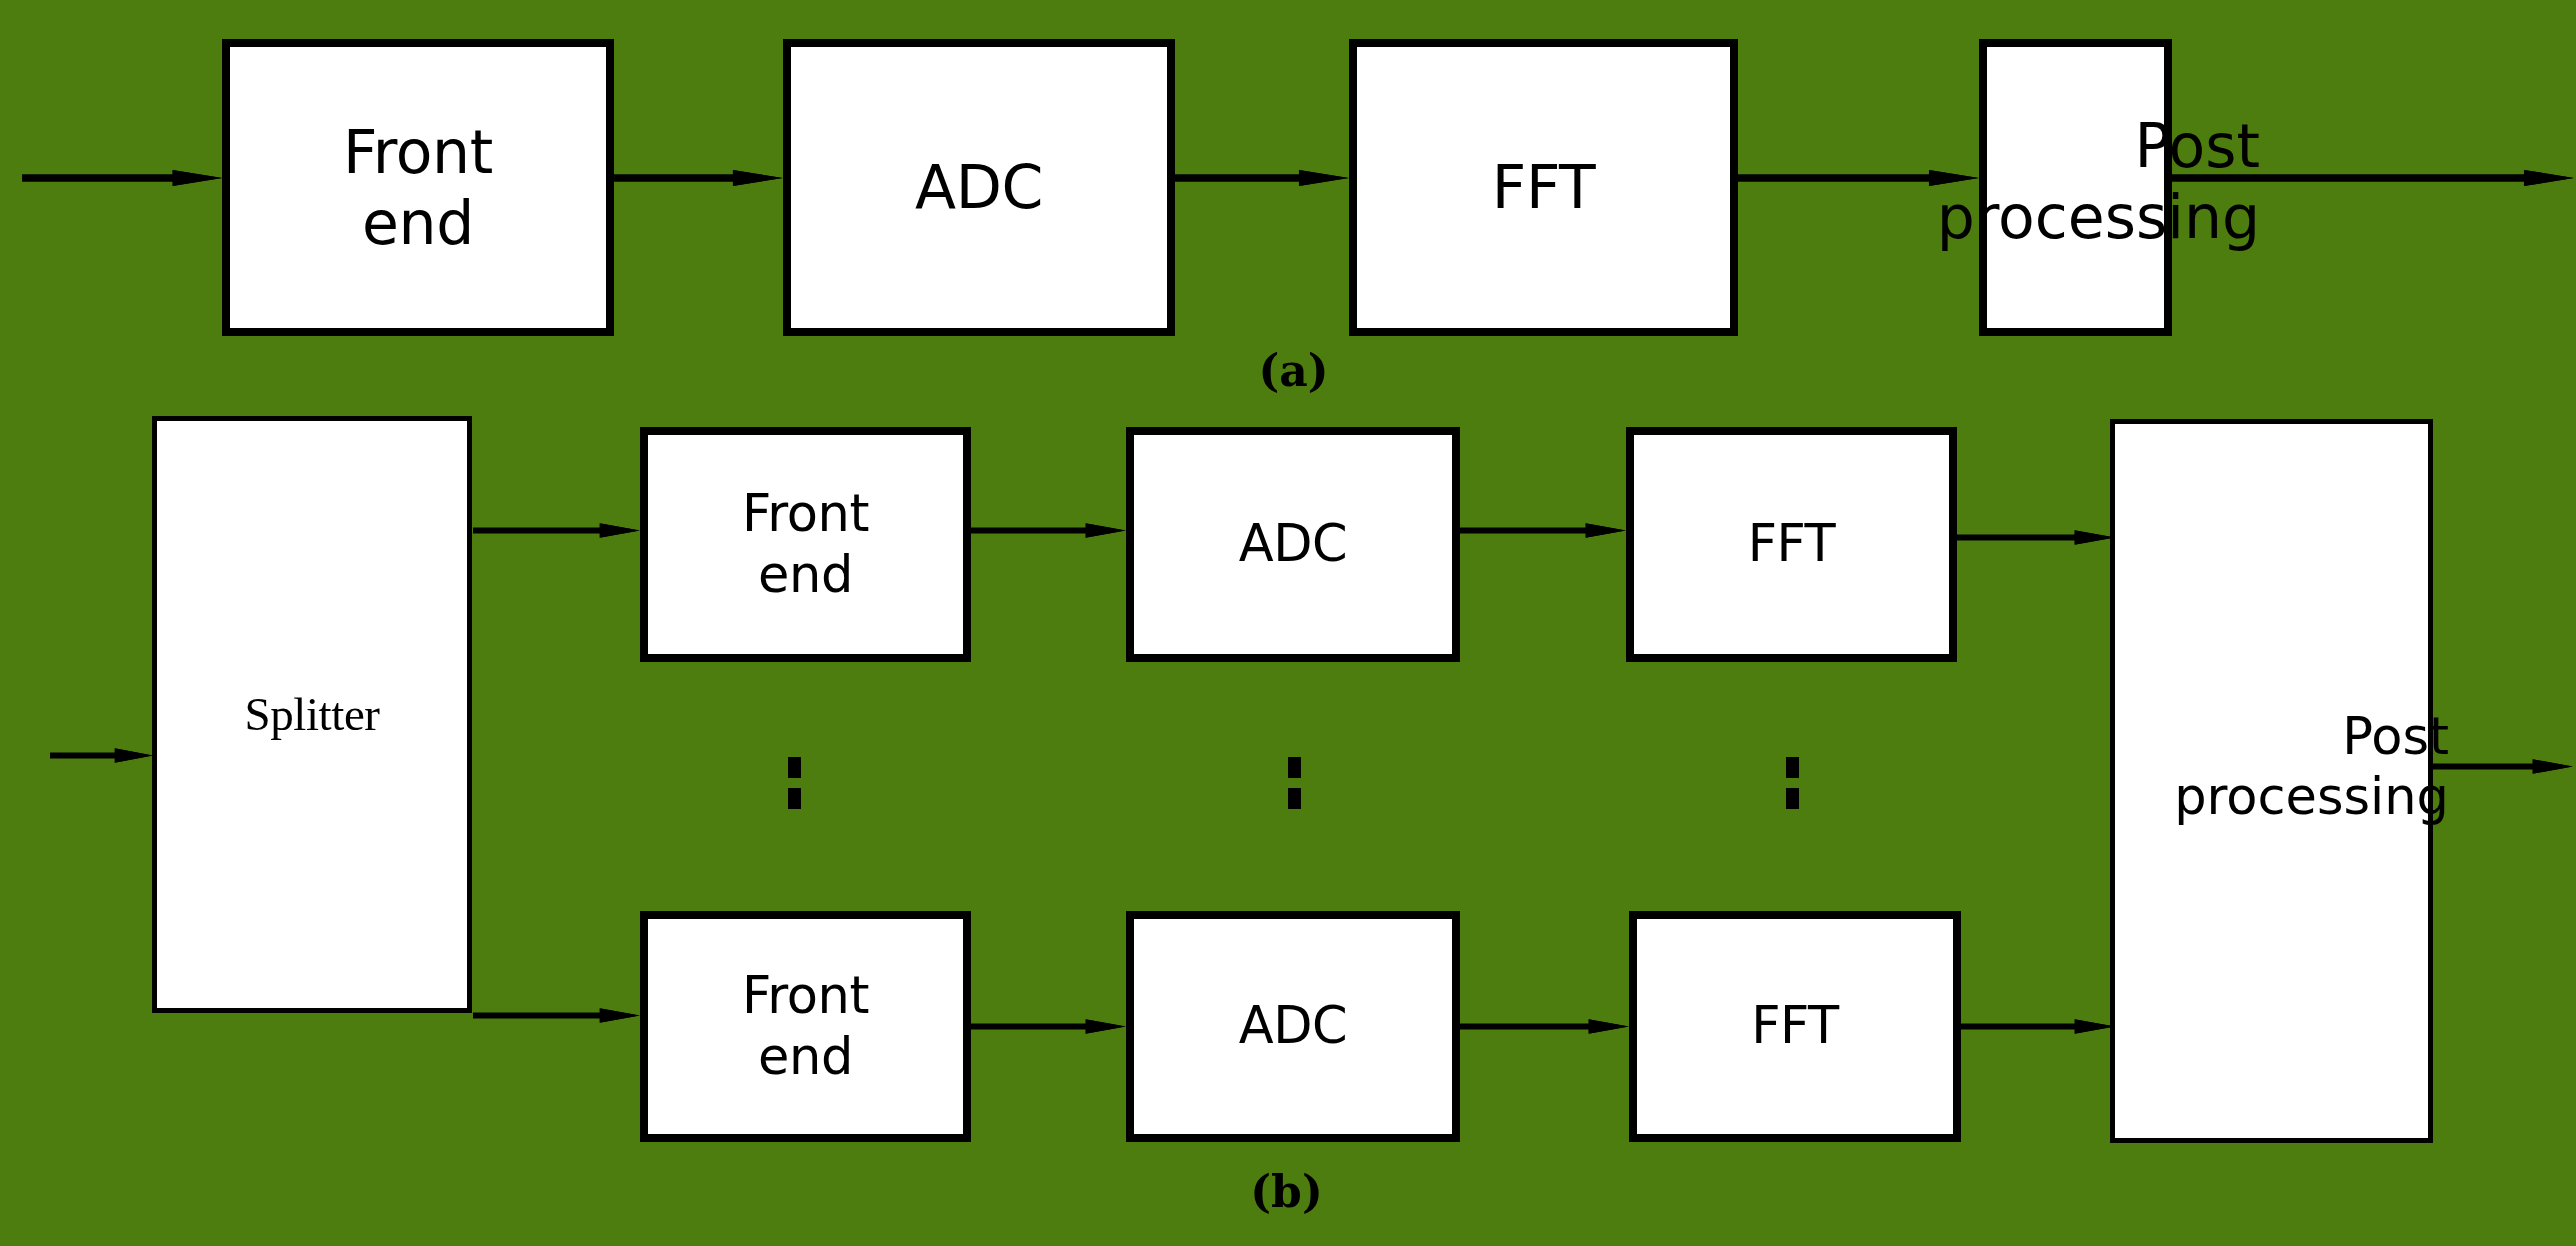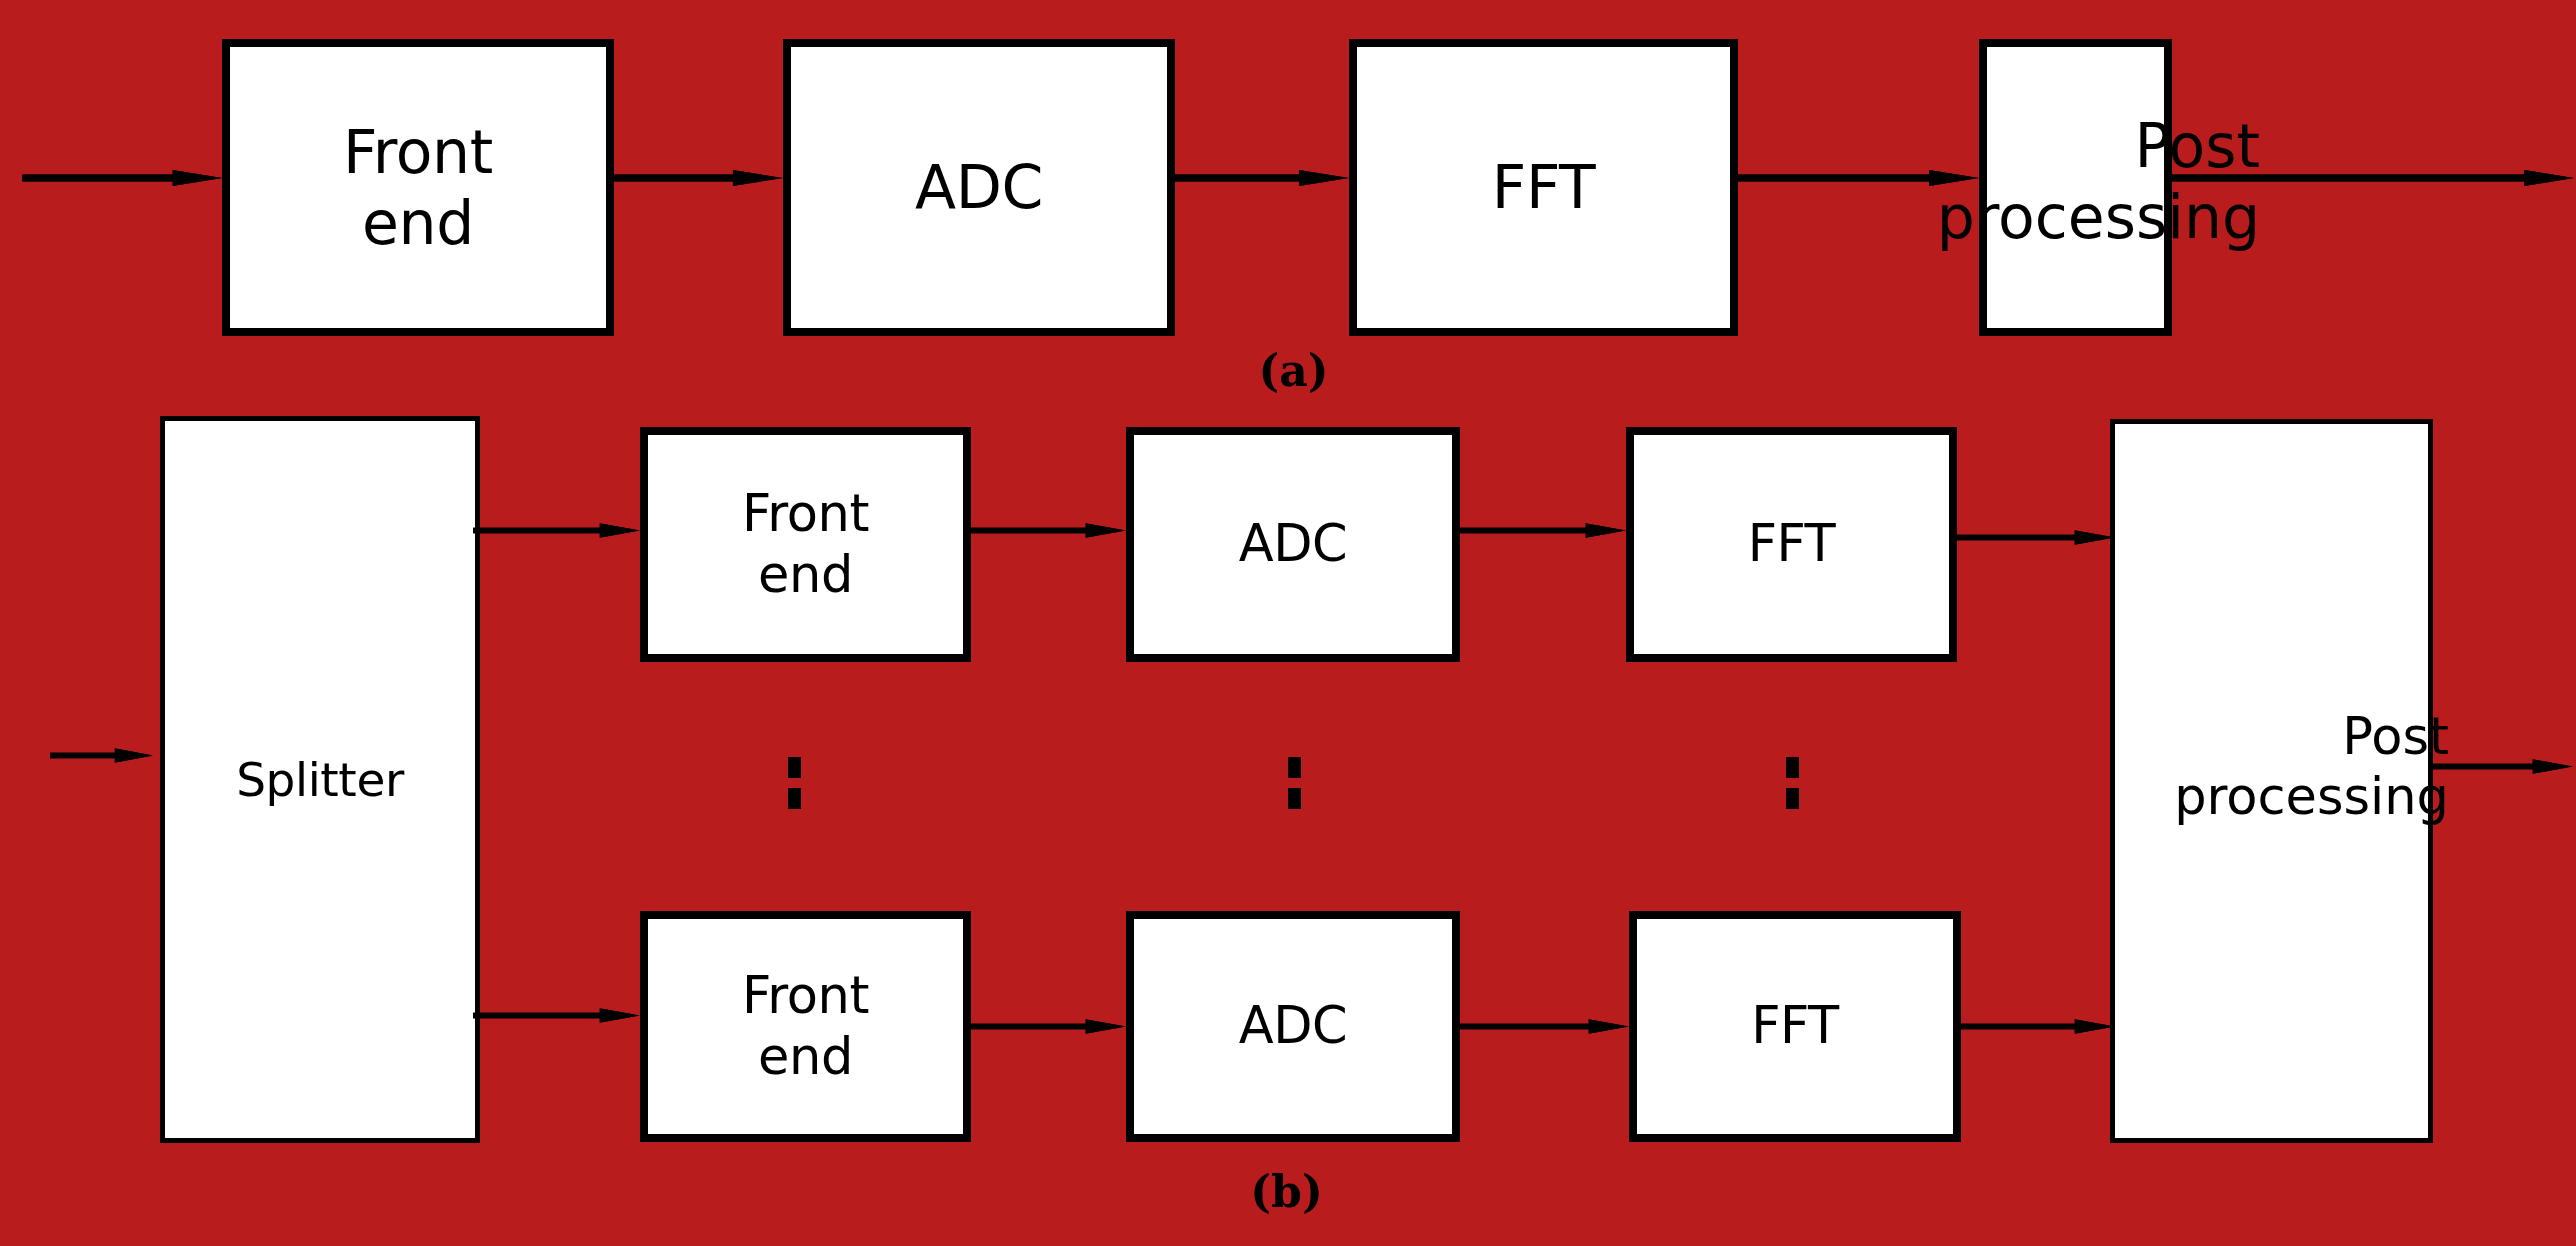--- a/index.html
+++ b/index.html
@@ -5,21 +5,21 @@
 <style>
   html, body {
     margin: 0;
     padding: 0;
     background: #ffffff;
   }
   #stage {
     position: relative;
     width: 2576px;
     height: 1246px;
-    background: #b91c1c;
+    background: #4d7c0f;
     overflow: hidden;
     font-family: "DejaVu Sans", "Liberation Sans", sans-serif;
     color: #000000;
   }
 
   
   .block {
     position: absolute;
     box-sizing: border-box;
     background: #ffffff;
@@ -145,21 +145,21 @@
 
   <div class="caption" style="left:1213px; top:345px; width:161px;">(a)</div>
 
   <div class="arrow" style="left:50px; top:755px; width:103px;">
     <svg width="105" height="37" viewBox="0 0 143 50" style="position:absolute; top:-18.3px; left:0;">
       <path d="M0 21 L88 21 L88 15 L140 25 L88 35 L88 29 L0 29 Z" fill="#000"></path>
       <path d="M88 15 L140 25 L88 35 L106 25 Z" fill="#000"></path>
     </svg>
   </div>
 
-  <div class="block thin" style="left:160px; top:416px; width:320px; height:727px;">
+  <div class="block thin" style="left:152px; top:416px; width:320px; height:597px;font-family:Liberation Serif, serif;">
     <span class="block-label lbl-spl">Splitter</span>
   </div>
 
   <div class="arrow" style="left:473px; top:530px; width:167px;">
     <svg width="169" height="37" viewBox="0 0 231 50" style="position:absolute; top:-18.3px; left:0;">
       <path d="M0 21 L173 21 L173 15 L228 25 L173 35 L173 29 L0 29 Z" fill="#000"></path>
       <path d="M173 15 L228 25 L173 35 L192 25 Z" fill="#000"></path>
     </svg>
   </div>
 

